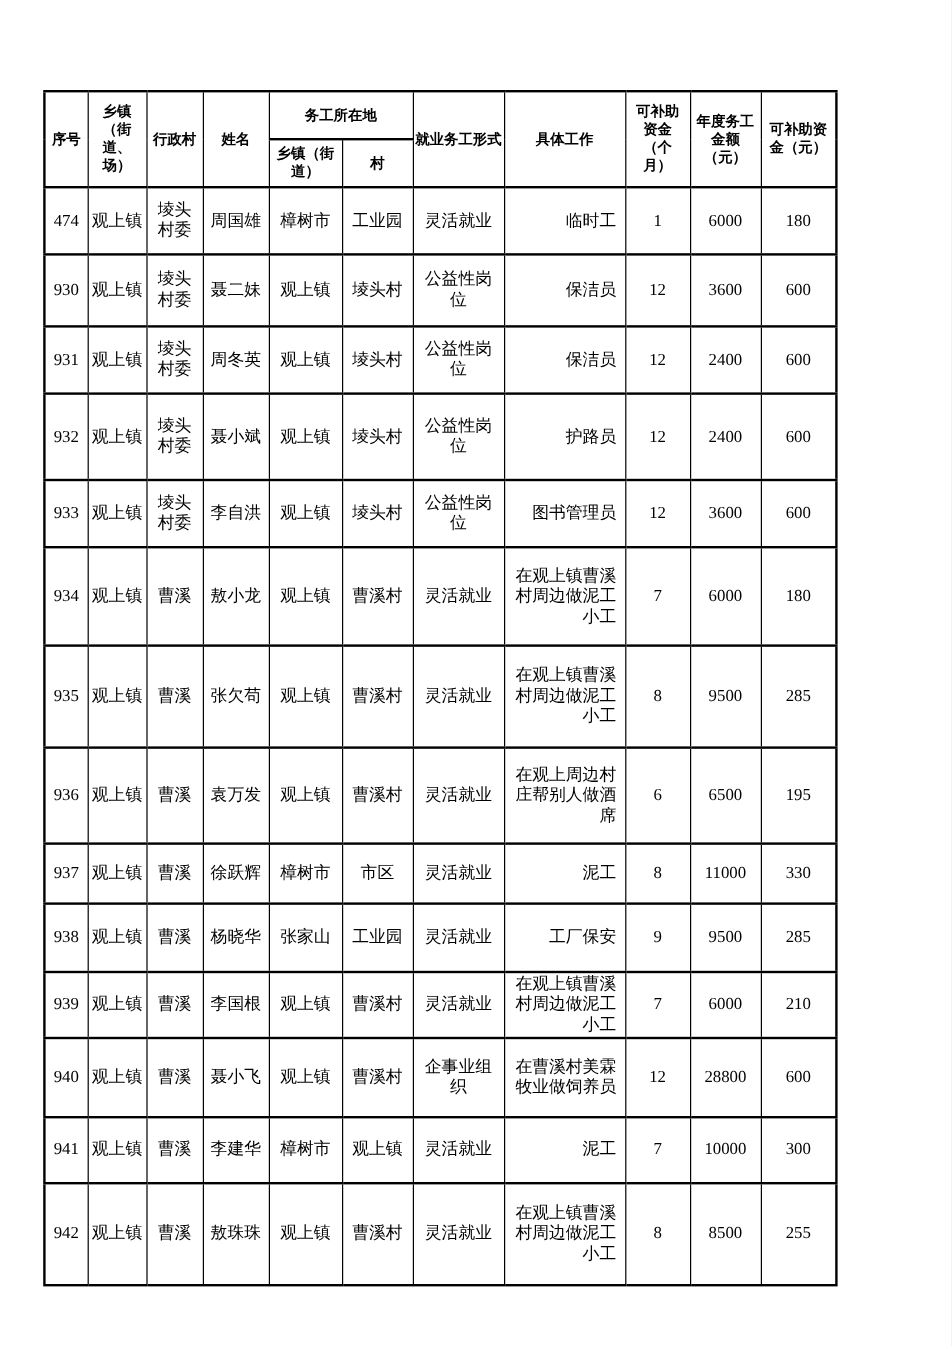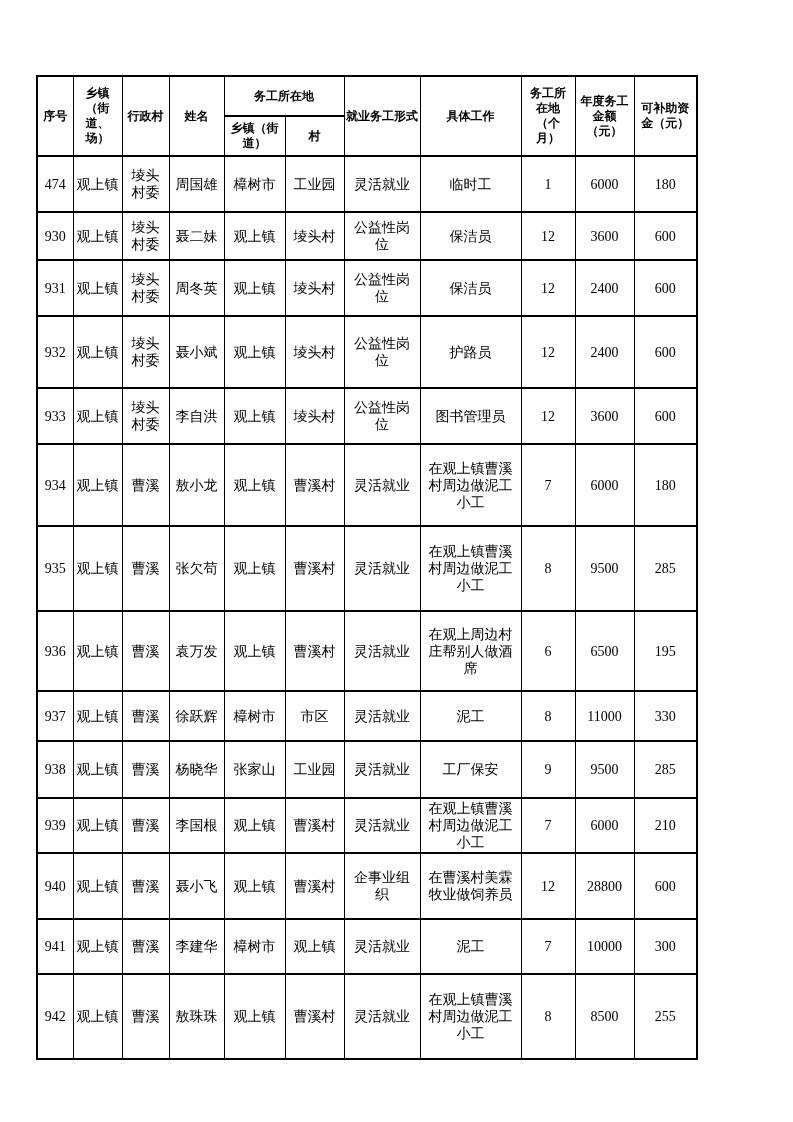--- a/index.html
+++ b/index.html
@@ -40,21 +40,21 @@
     padding: 1px 3px;
   }
   .grid th.h-emp { padding: 1px 1px; }
   .grid td {
     font-size: 14px;
     line-height: 17px;
     padding: 1px 2px;
   }
   td.c-admin { padding: 1px 3px; }
   td.c-emp   { padding: 1px 5px; }
-  td.c-job   { padding: 1px 7px; }
+  td.c-job   { padding: 1px 7px; text-align: right; }
   tr.hrow1 { height: 40px; }
   tr.hrow2 { height: 40px; }
 </style>
 </head>
 <body>
 
 <div class="page">
   <table class="grid">
     <colgroup>
       <col style="width:36px">
@@ -71,21 +71,21 @@
     </colgroup>
     <thead>
       <tr class="hrow1">
         <th rowspan="2">序号</th>
         <th rowspan="2">乡镇（街道、场）</th>
         <th rowspan="2">行政村</th>
         <th rowspan="2">姓名</th>
         <th colspan="2">务工所在地</th>
         <th rowspan="2" class="h-emp">就业务工形式</th>
         <th rowspan="2">具体工作</th>
-        <th rowspan="2">务工所在地（个月）</th>
+        <th rowspan="2">可补助资金（个月）</th>
         <th rowspan="2">年度务工金额（元）</th>
         <th rowspan="2">可补助资金（元）</th>
       </tr>
       <tr class="hrow2">
         <th>乡镇（街道）</th>
         <th>村</th>
       </tr>
     </thead>
     <tbody id="table-body">
         <tr style="height: 56px;">
@@ -94,21 +94,21 @@
     <td class="c-admin">堎头村委</td>
     <td class="c-name">周国雄</td>
     <td class="c-wtown">樟树市</td>
     <td class="c-wvill">工业园</td>
     <td class="c-emp">灵活就业</td>
     <td class="c-job">临时工</td>
     <td class="c-months">1</td>
     <td class="c-amount">6000</td>
     <td class="c-subsidy">180</td>
   </tr>
-        <tr style="height: 48px; padding-left: 28px;">
+        <tr style="height: 60px; padding-left: 28px;">
     <td class="c-serial">930</td>
     <td class="c-town">观上镇</td>
     <td class="c-admin">堎头村委</td>
     <td class="c-name">聂二妹</td>
     <td class="c-wtown">观上镇</td>
     <td class="c-wvill">堎头村</td>
     <td class="c-emp">公益性岗位</td>
     <td class="c-job">保洁员</td>
     <td class="c-months">12</td>
     <td class="c-amount">3600</td>

